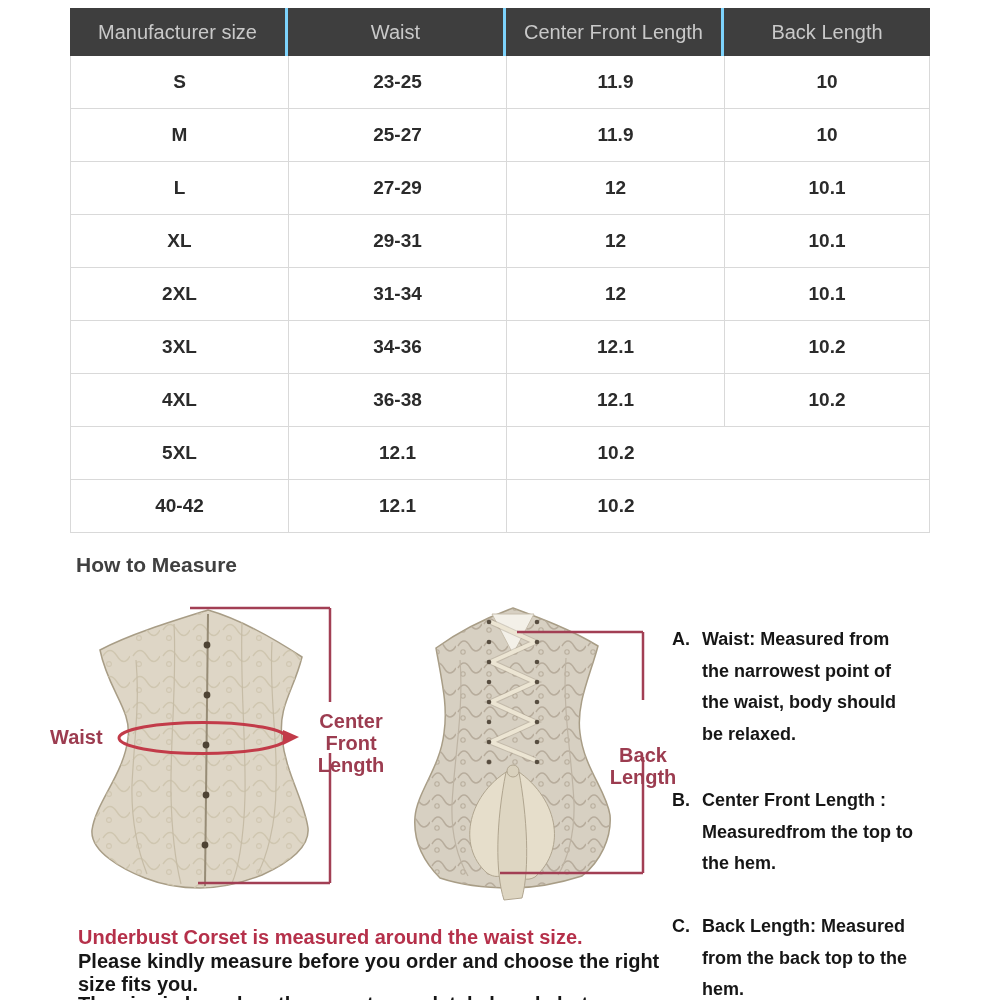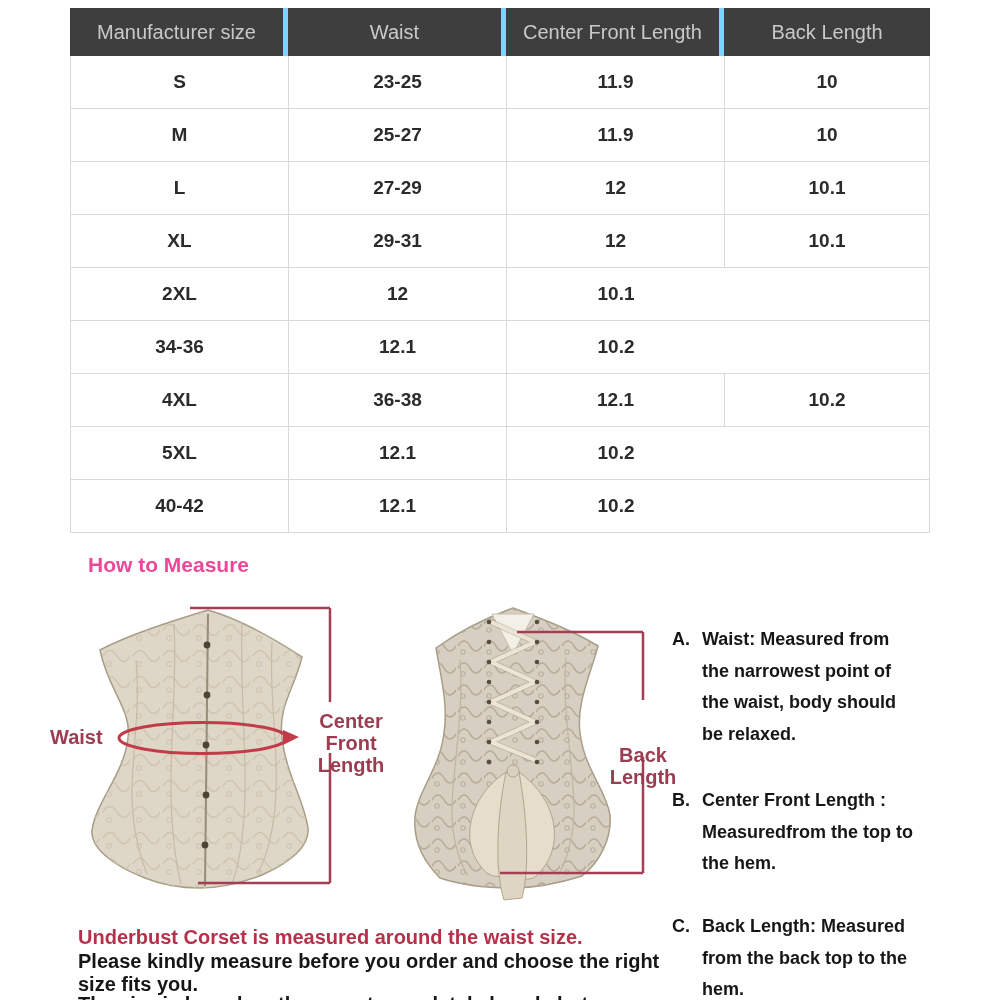--- a/index.html
+++ b/index.html
@@ -3,31 +3,31 @@
 <meta charset="utf-8">
 <style>
   html,body{margin:0;padding:0;background:#fff;}
   #root{position:relative;width:1000px;height:1000px;background:#ffffff;overflow:hidden;
         font-family:"Liberation Sans",sans-serif;}
 
   
   .sizetable{position:absolute;left:70px;top:8px;width:860px;}
   .thead{display:grid;grid-template-columns:218px 218px 218px 1fr;height:48px;background:#3e3e3e;}
   .th{display:flex;align-items:center;justify-content:center;color:#c9c9c9;font-size:20px;
-      border-right:5px solid #7dd3fc;}
+      border-right:3px solid #7dd3fc;}
   .th:last-child{border-right:none;}
   .tbody{border:1px solid #d9d9d9;border-top:none;box-sizing:border-box;}
   .tr{display:grid;grid-template-columns:218px 218px 218px 1fr;height:52px;border-bottom:1px solid #d9d9d9;}
   .tr:last-child{border-bottom:none;}
   .td{display:flex;align-items:center;justify-content:center;font-size:19px;font-weight:700;
       color:#2b2b2b;border-right:1px solid #d9d9d9;}
   .td:last-child{border-right:none;}
 
   
-  .h2{position:absolute;left:88px;top:553px;font-size:21px;font-weight:700;color:#ec4899;}
+  .h2{position:absolute;left:76px;top:553px;font-size:21px;font-weight:700;color:#404040;}
   #figure{position:absolute;left:40px;top:590px;}
   .maroon{position:absolute;color:#9c3c50;font-weight:700;font-size:20px;line-height:22px;
           text-align:center;white-space:pre-line;}
   #waist-label{left:50px;top:726px;width:66px;text-align:left;}
   #cf-label{left:293px;top:710px;width:116px;}
   #back-label{left:607px;top:706px;width:72px;margin-top:38px;}
 
   .instr{position:absolute;left:672px;width:278px;display:flex;font-size:18px;font-weight:700;
          line-height:31.5px;color:#161616;}
   .instr .letter{width:30px;flex:none;}
@@ -76,24 +76,26 @@
         <div class="td">10.1</div>
       </div>
       <div class="tr">
         <div class="td">XL</div>
         <div class="td">29-31</div>
         <div class="td">12</div>
         <div class="td">10.1</div>
       </div>
       <div class="tr">
         <div class="td">2XL</div>
+        <div class="td">31-34</div>
         <div class="td">12</div>
         <div class="td">10.1</div>
       </div>
       <div class="tr">
+        <div class="td">3XL</div>
         <div class="td">34-36</div>
         <div class="td">12.1</div>
         <div class="td">10.2</div>
       </div>
       <div class="tr">
         <div class="td">4XL</div>
         <div class="td">36-38</div>
         <div class="td">12.1</div>
         <div class="td">10.2</div>
       </div>

